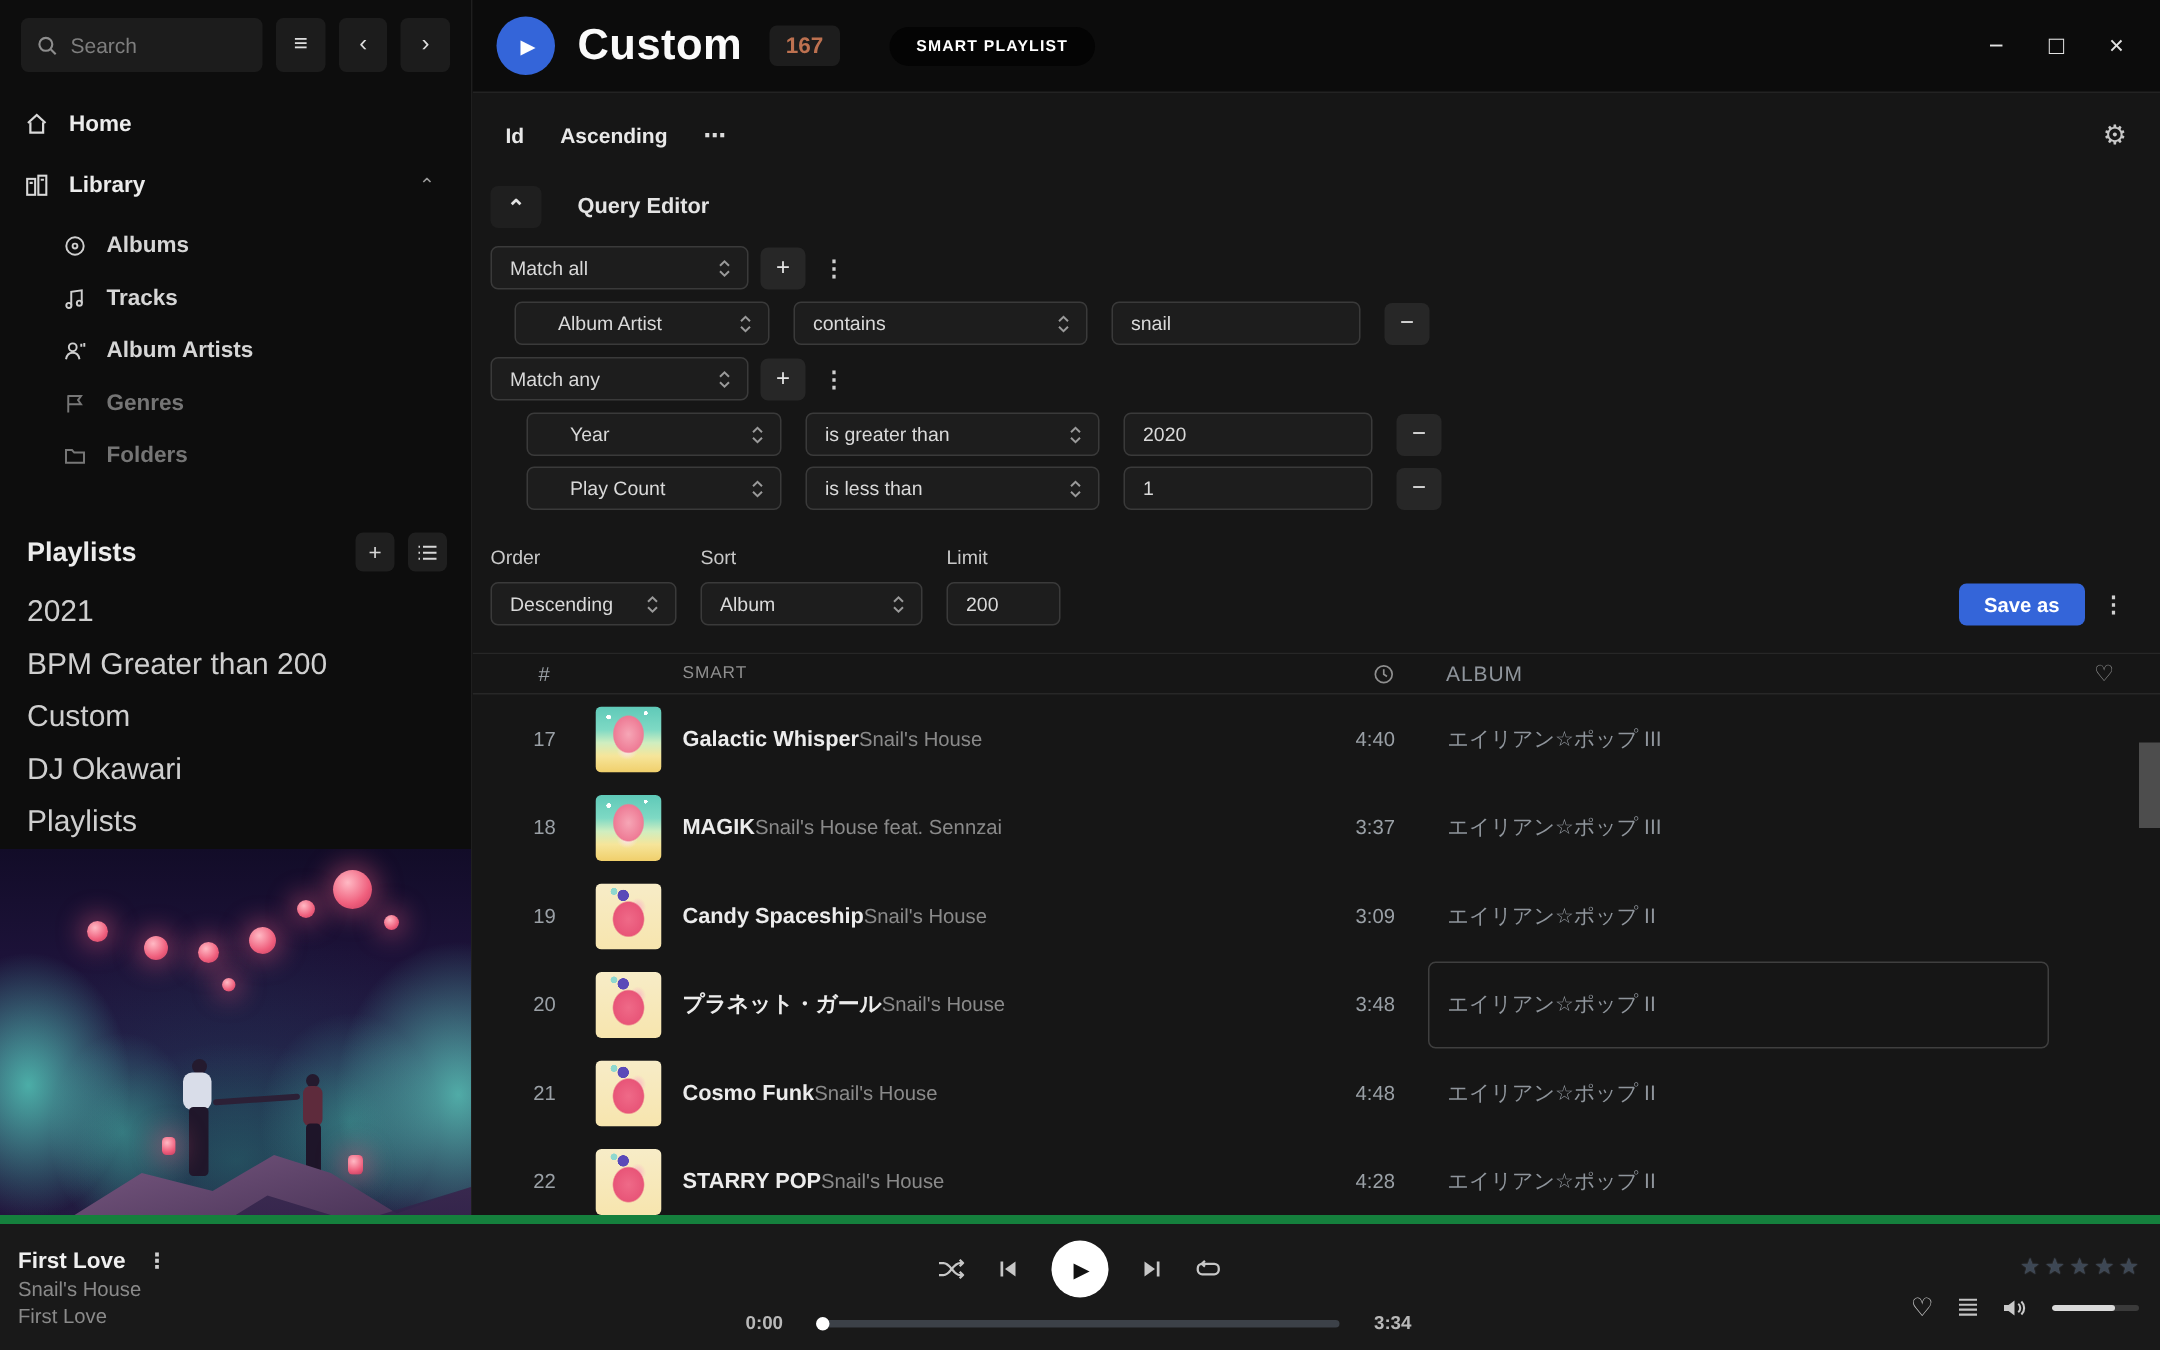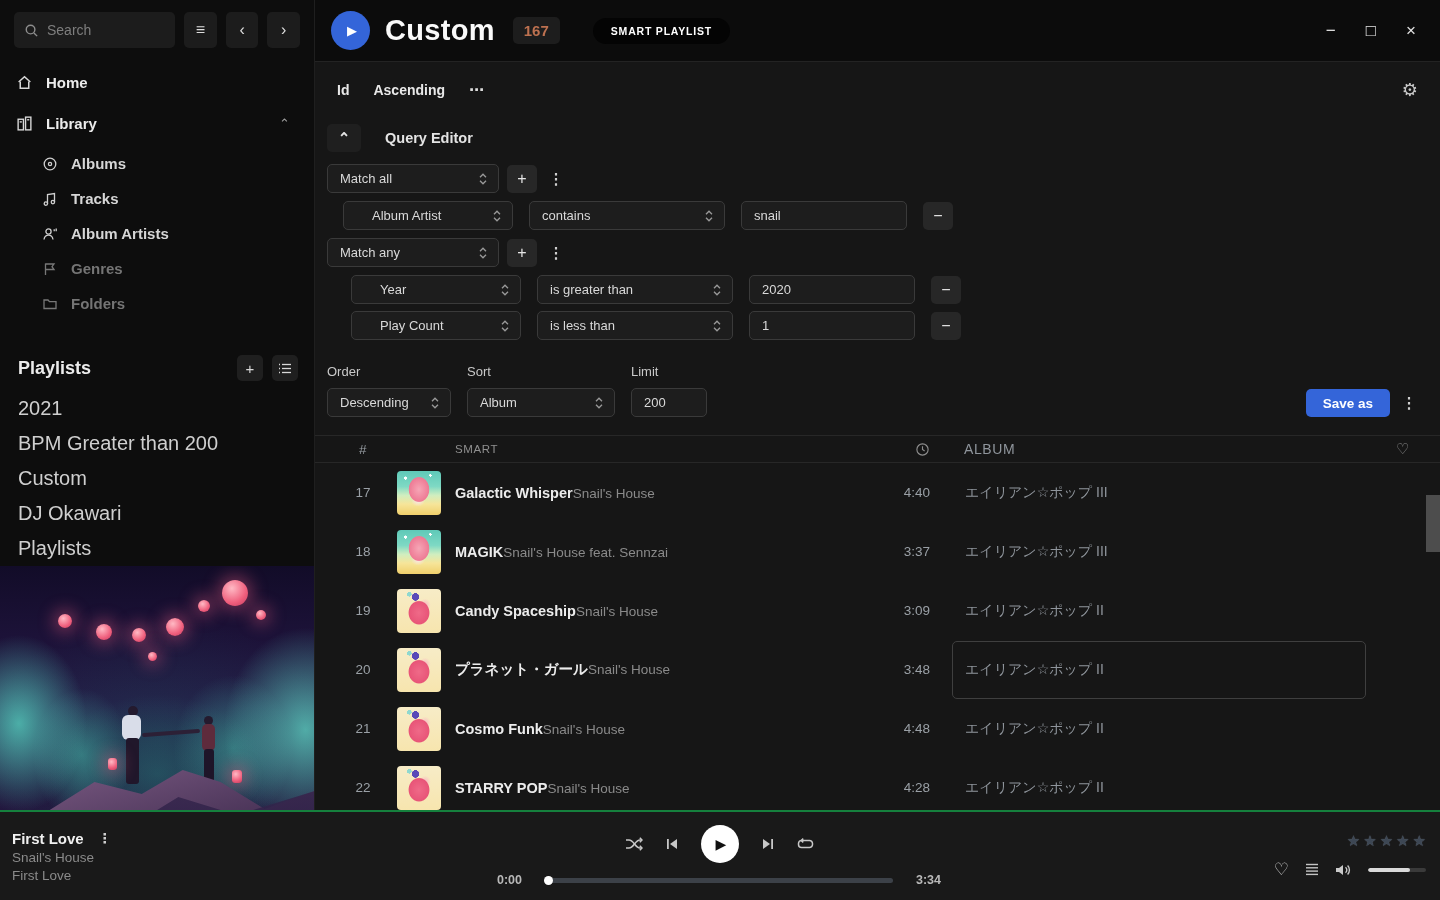--- a/index.html
+++ b/index.html
@@ -124,21 +124,21 @@
       linear-gradient(180deg,#5fc9b8 0%,#7ed9c4 35%,#cfeec0 55%,#f6e59a 75%,#f0cf6b 100%); }
   [data-art="alien2"] { background-image:
       radial-gradient(4px 4px at 28% 12%, #8fd8cf 55%, transparent 60%),
       radial-gradient(6px 6px at 42% 18%, #5a49b8 60%, transparent 66%),
       radial-gradient(16px 18px at 50% 54%, #ef6a88 0%, #e85578 62%, transparent 68%),
       radial-gradient(8px 9px at 64% 36%, #f9b6c4 0%, transparent 70%),
       linear-gradient(180deg,#f7ecc7 0%,#f7e5ae 100%); }
   .scroll-thumb { position:absolute; right:0; top:60px; width:14px; height:57px; background:#4d4d4d; cursor:pointer; }
 
   
-  .player { grid-column:1 / 3; background:#191919; border-top:2px solid #15803d; display:flex; padding:10px 0; }
+  .player { grid-column:1 / 3; background:#191919; border-top:6px solid #15803d; display:flex; padding:10px 0; }
   .p-left { flex:1; padding-left:12px; display:flex; flex-direction:column; justify-content:center; gap:3px; }
   .p-song { display:flex; align-items:center; gap:14px; font-size:15px; font-weight:600; color:#f0f0f0; }
   .p-song .dots { color:#cfcfcf; cursor:pointer; font-size:14px; }
   .p-sub { font-size:13.5px; color:#8a8a8a; }
   .p-center { width:480px; display:flex; flex-direction:column; align-items:center; justify-content:center; gap:10px; }
   .controls { display:flex; align-items:center; gap:22px; }
   .ctrl { background:none; border:none; color:#c7c7c7; cursor:pointer; display:flex; align-items:center; }
   .play-main { width:38px; height:38px; border-radius:50%; background:#fff; color:#111; border:none; font-size:14px; display:flex; align-items:center; justify-content:center; padding-left:3px; cursor:pointer; }
   .progress { display:flex; align-items:center; gap:14px; width:100%; padding:0 18px; }
   .p-time { font-size:12.5px; color:#b9b9b9; font-weight:600; width:34px; }

